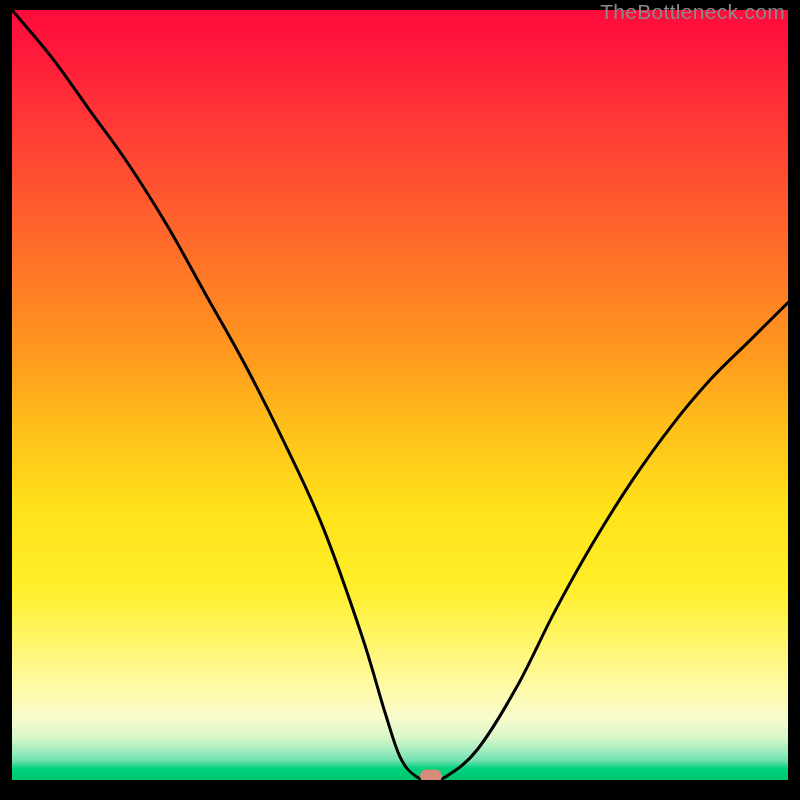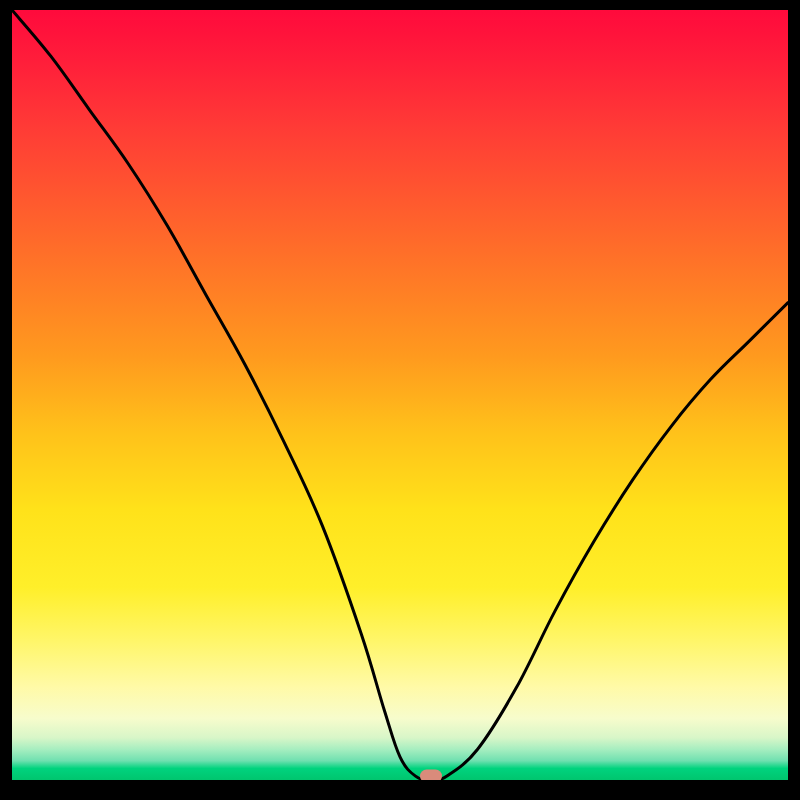--- a/index.html
+++ b/index.html
@@ -77,13 +77,14 @@
 <body>
 
 <div class="stage">
   <div class="plot-area">
     <div class="gradient-bg"></div>
     <svg class="curve" viewBox="0 0 776 770" preserveAspectRatio="none">
       <path id="curve-path" fill="none" stroke="#000" stroke-width="3" stroke-linecap="round" stroke-linejoin="round" d="M 0.00 0.00 C 6.98 8.32, 24.83 28.18, 38.80 46.20 C 52.77 64.22, 63.63 80.70, 77.60 100.10 C 91.57 119.50, 102.43 133.21, 116.40 154.00 C 130.37 174.79, 141.23 192.04, 155.20 215.60 C 169.17 239.16, 180.03 259.95, 194.00 284.90 C 207.97 309.85, 218.83 327.87, 232.80 354.20 C 246.77 380.53, 257.63 402.09, 271.60 431.20 C 285.57 460.31, 296.43 481.25, 310.40 515.90 C 324.37 550.55, 338.03 590.44, 349.20 623.70 C 360.37 656.96, 365.50 678.52, 372.48 700.70 C 379.46 722.88, 382.41 735.12, 388.00 746.90 C 393.59 758.68, 397.93 761.99, 403.52 766.15 C 409.11 770.31, 413.45 770.00, 419.04 770.00 C 424.63 770.00, 426.18 771.69, 434.56 766.15 C 442.94 760.61, 453.03 755.14, 465.60 739.20 C 478.17 723.26, 490.43 702.55, 504.40 677.60 C 518.37 652.65, 529.23 626.93, 543.20 600.60 C 557.17 574.27, 568.03 554.86, 582.00 531.30 C 595.97 507.74, 606.83 490.49, 620.80 469.70 C 634.77 448.91, 645.63 433.82, 659.60 415.80 C 673.57 397.78, 684.43 384.85, 698.40 369.60 C 712.37 354.35, 723.23 344.96, 737.20 331.10 C 751.17 317.24, 769.02 299.53, 776.00 292.60"></path>
     </svg>
     <div id="marker" class="marker" style="left: 419.04px; top: 766px; background: rgb(217, 139, 123);"></div>
   </div>
+  <div class="watermark">TheBottleneck.com</div>
 </div>
 
 </body></html>

